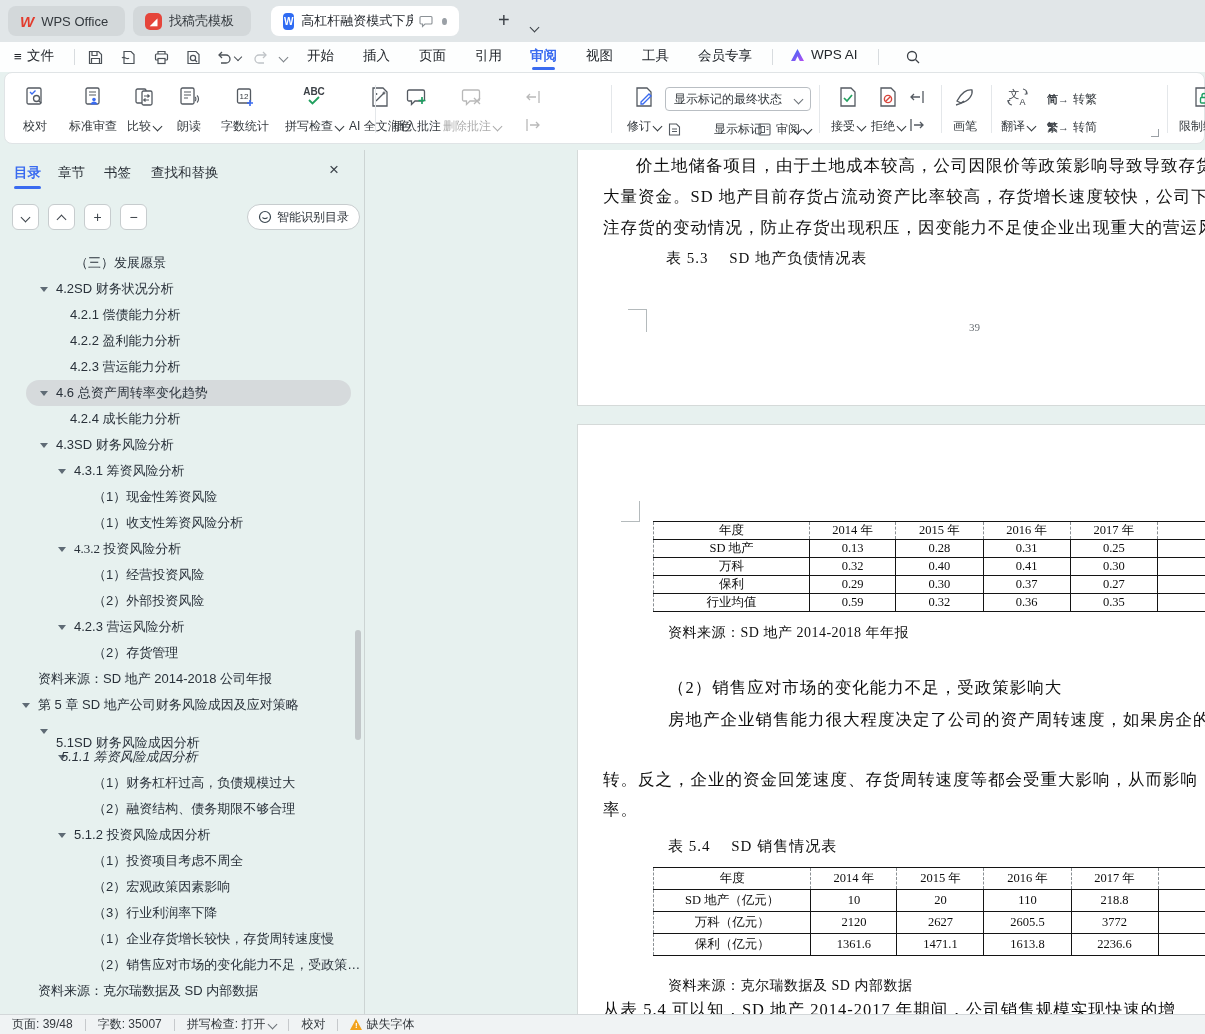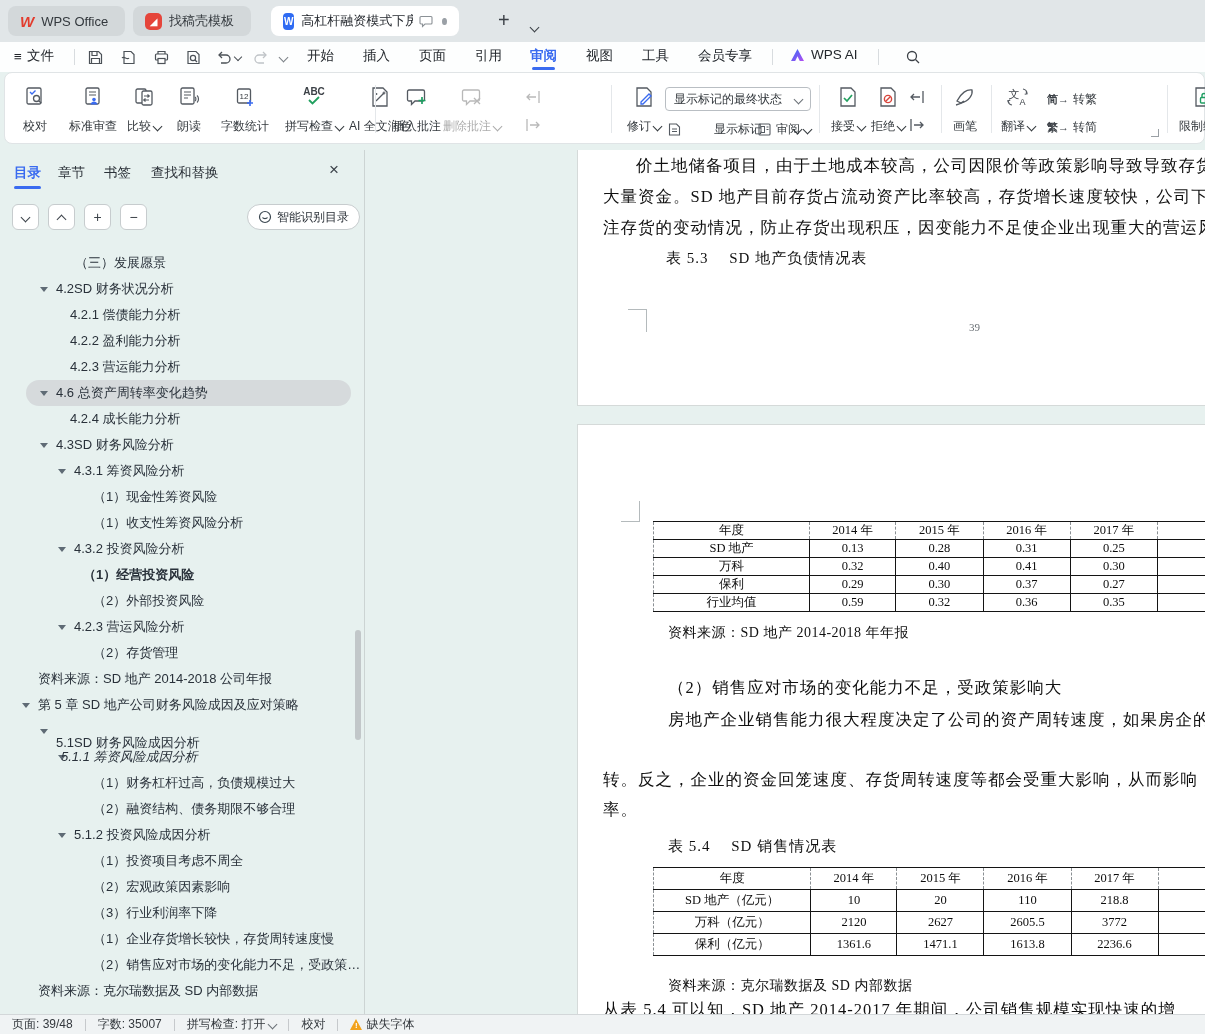--- a/index.html
+++ b/index.html
@@ -451,24 +451,24 @@
           <span class="lbl" style="left: 74px; position: absolute;">4.3.1 筹资风险分析</span>
         </div>
         <div class="toc-row">
           <span class="lbl" style="left: 93px; position: absolute;">（1）现金性筹资风险</span>
         </div>
         <div class="toc-row">
           <span class="lbl" style="left: 93px; position: absolute;">（1）收支性筹资风险分析</span>
         </div>
         <div class="toc-row">
           <span class="tarrow" style="left: 58px;"></span>
-          <span class="lbl" style="left: 74px; position: absolute;">4.3.2 投资风险分析</span>
-        </div>
-        <div class="toc-row">
-          <span class="lbl" style="left: 83px; position: absolute; font-weight: bold;">（1）经营投资风险</span>
+          <span class="lbl" style="left: 74px; position: absolute; font-family: Liberation Serif, serif;">4.3.2 投资风险分析</span>
+        </div>
+        <div class="toc-row">
+          <span class="lbl" style="left: 93px; position: absolute;">（1）经营投资风险</span>
         </div>
         <div class="toc-row">
           <span class="lbl" style="left: 93px; position: absolute;">（2）外部投资风险</span>
         </div>
         <div class="toc-row">
           <span class="tarrow" style="left: 58px;"></span>
           <span class="lbl" style="left: 74px; position: absolute;">4.2.3 营运风险分析</span>
         </div>
         <div class="toc-row">
           <span class="lbl" style="left: 93px; position: absolute;">（2）存货管理</span>

